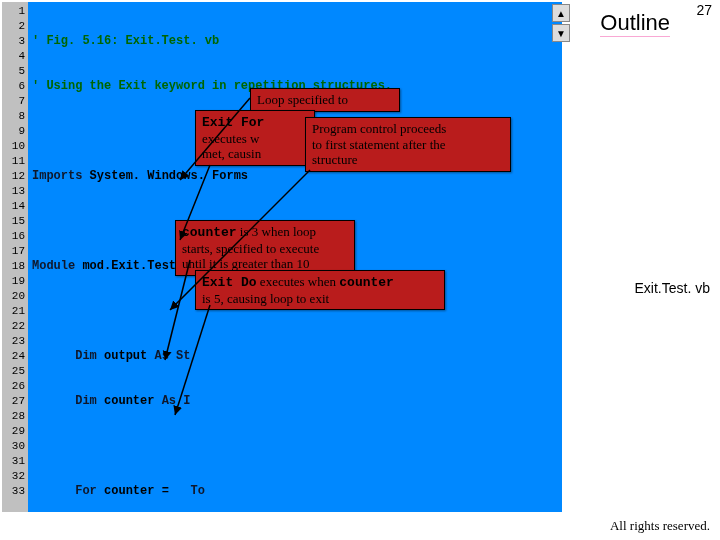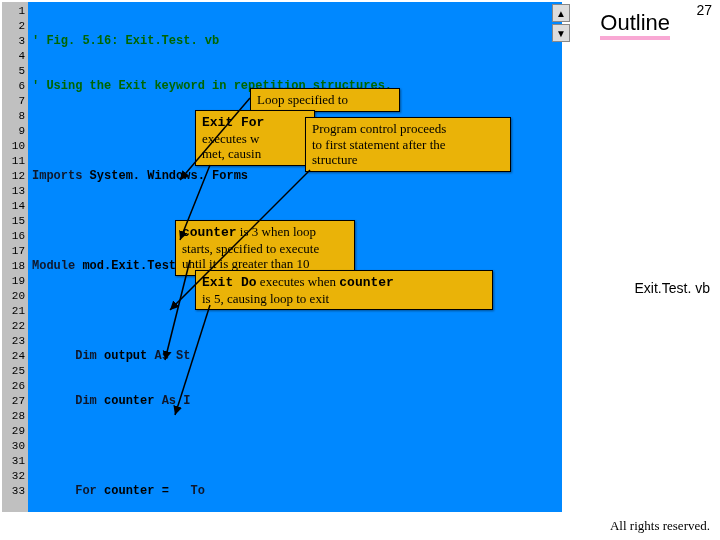--- a/index.html
+++ b/index.html
@@ -62,21 +62,21 @@
     justify-content: center;
     font-size: 10px;
     margin-bottom: 2px;
   }
   .outline {
     position: absolute;
     right: 50px;
     top: 10px;
     font-size: 22px;
     font-family: Arial, sans-serif;
-    border-bottom: 4px solid #f9a8d4;
+    border-bottom: 1px solid #f9a8d4;
   }
   .slidenum {
     position: absolute;
     right: 8px;
     top: 2px;
     font-size: 14px;
     font-family: Arial, sans-serif;
   }
   .filename {
     position: absolute;
@@ -88,21 +88,21 @@
   .copyright {
     position: absolute;
     right: 10px;
     bottom: 6px;
     font-size: 13px;
     text-align: right;
     line-height: 1.2;
   }
   .callout {
     position: absolute;
-    background: #eab308;
+    background: #b91c1c;
     border: 1px solid #000;
     padding: 3px 6px;
     font-family: "Times New Roman", serif;
     font-size: 13px;
     line-height: 1.2;
     box-shadow: 1px 1px 2px rgba(0,0,0,.4);
   }
   .callout .mono { font-family: "Courier New", monospace; font-weight: bold; }
   svg.arrows {
     position: absolute;
@@ -201,21 +201,21 @@
   <span>to first statement after the</span><br>
   <span>structure</span>
 </div>
 
 <div class="callout" style="left:175px; top:220px; width:180px;">
   <span class="mono">counter</span><span> is 3 when loop</span><br>
   <span>starts, specified to execute</span><br>
   <span>until it is greater than 10</span>
 </div>
 
-<div class="callout" style="left:195px; top:270px; width:298px;">
+<div class="callout" style="left:195px; top:270px; width:250px;">
   <span class="mono">Exit Do</span><span> executes when </span><span class="mono">counter</span><br>
   <span>is 5, causing loop to exit</span>
 </div>
 
 <svg class="arrows">
   <defs>
       <marker id="ah" markerWidth="8" markerHeight="8" refX="6" refY="3" orient="auto">
         <path d="M0,0 L6,3 L0,6 Z" fill="#000"></path>
       </marker>
     </defs>

